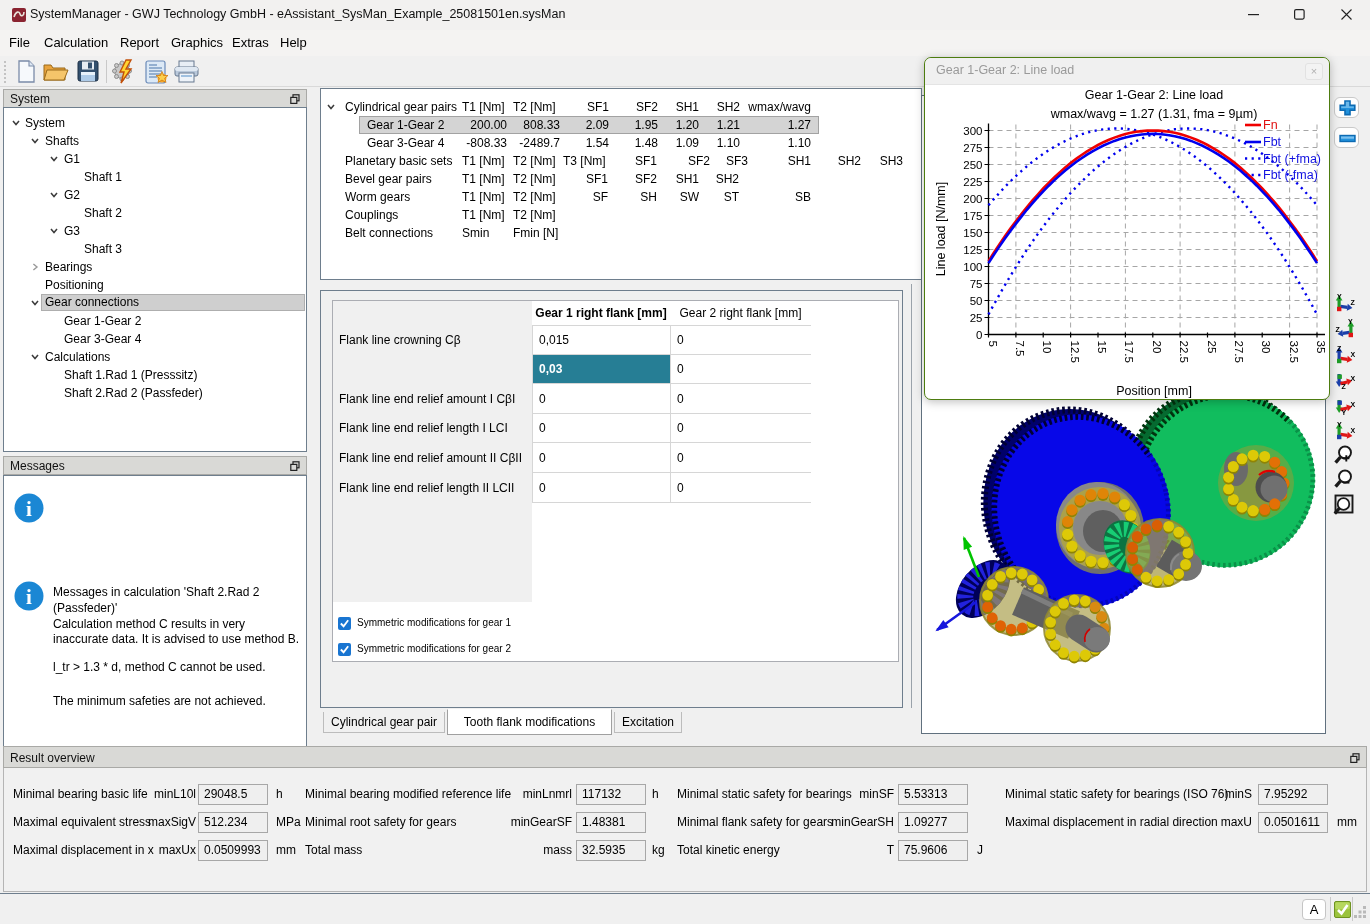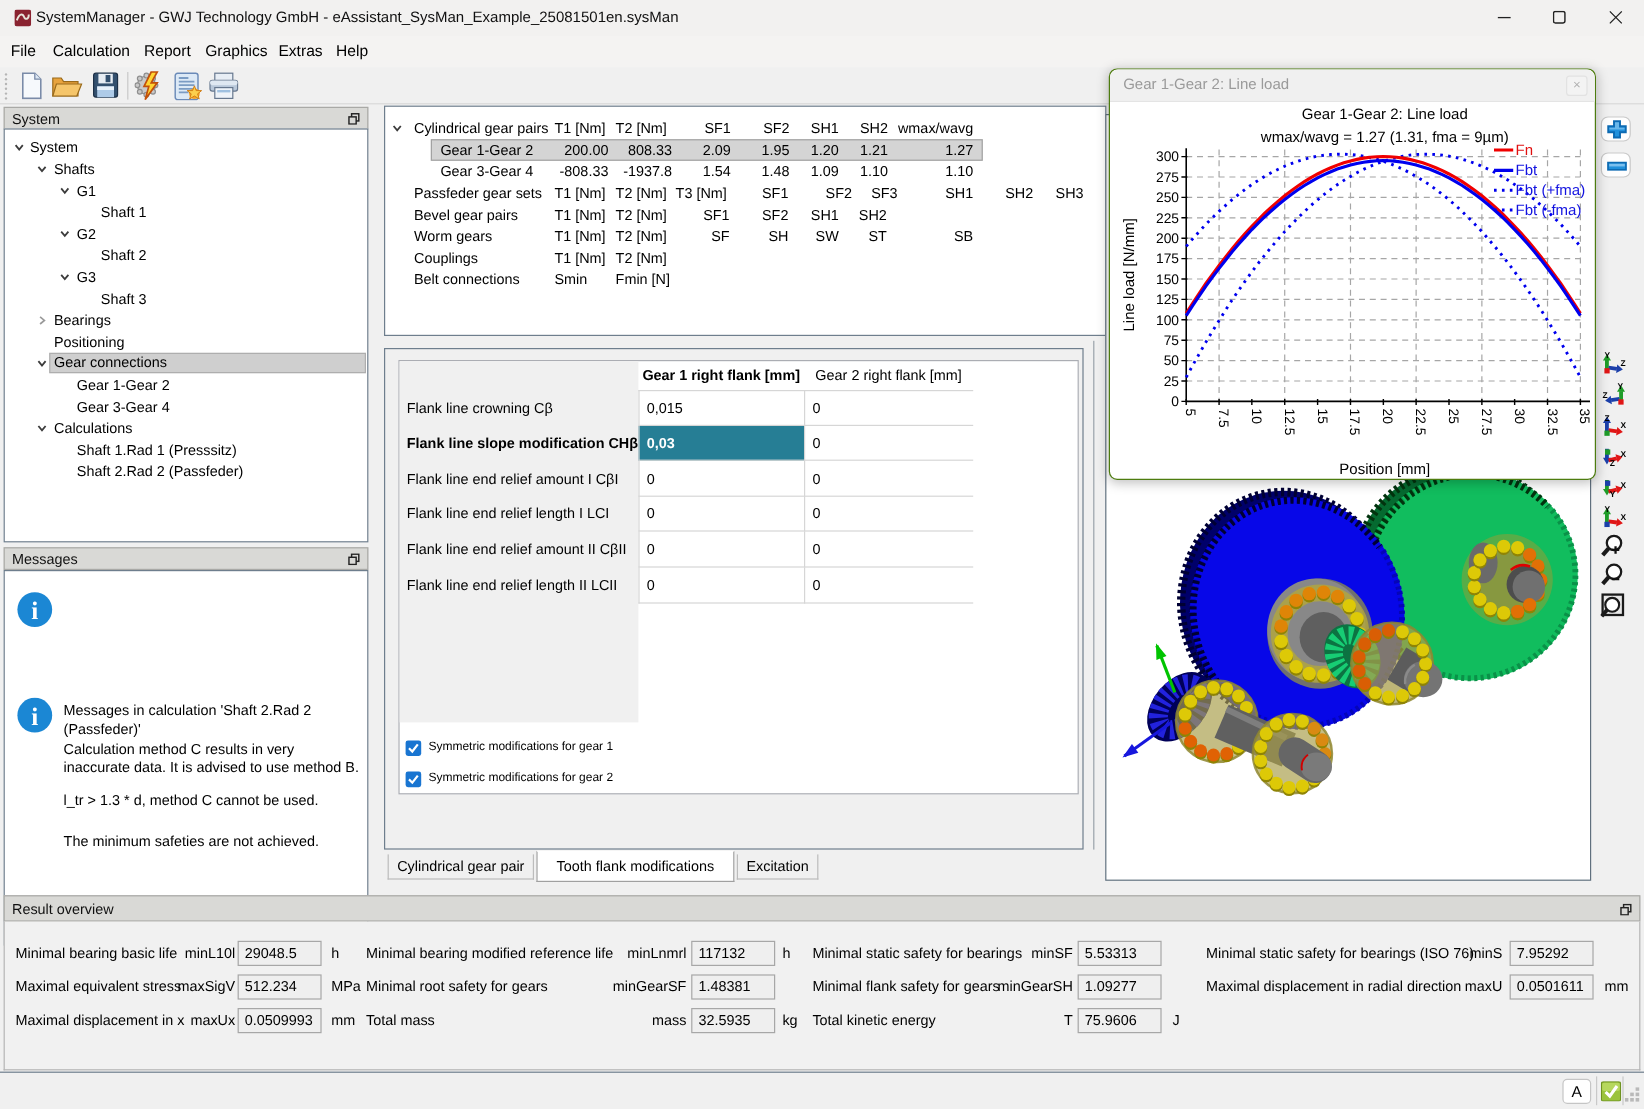--- a/index.html
+++ b/index.html
@@ -233,27 +233,27 @@
 <div class="cell" style="left:46px;top:27px">Gear 1-Gear 2</div>
 <div class="cell r" style="left:186px;top:27px">200.00</div>
 <div class="cell r" style="left:239px;top:27px">808.33</div>
 <div class="cell r" style="left:288px;top:27px">2.09</div>
 <div class="cell r" style="left:337px;top:27px">1.95</div>
 <div class="cell r" style="left:378px;top:27px">1.20</div>
 <div class="cell r" style="left:419px;top:27px">1.21</div>
 <div class="cell r" style="left:490px;top:27px">1.27</div>
 <div class="cell" style="left:46px;top:45px">Gear 3-Gear 4</div>
 <div class="cell r" style="left:186px;top:45px">-808.33</div>
-<div class="cell r" style="left:239px;top:45px">-1937.8</div>
+<div class="cell r" style="left:239px;top:45px">-2489.7</div>
 <div class="cell r" style="left:288px;top:45px">1.54</div>
 <div class="cell r" style="left:337px;top:45px">1.48</div>
 <div class="cell r" style="left:378px;top:45px">1.09</div>
 <div class="cell r" style="left:419px;top:45px">1.10</div>
 <div class="cell r" style="left:490px;top:45px">1.10</div>
-<div class="cell" style="left:24px;top:63px">Passfeder gear sets</div>
+<div class="cell" style="left:24px;top:63px">Planetary basic sets</div>
 <div class="cell" style="left:141px;top:63px">T1 [Nm]</div>
 <div class="cell" style="left:192px;top:63px">T2 [Nm]</div>
 <div class="cell" style="left:242px;top:63px">T3 [Nm]</div>
 <div class="cell r" style="left:336px;top:63px">SF1</div>
 <div class="cell r" style="left:389px;top:63px">SF2</div>
 <div class="cell r" style="left:427px;top:63px">SF3</div>
 <div class="cell r" style="left:490px;top:63px">SH1</div>
 <div class="cell r" style="left:540px;top:63px">SH2</div>
 <div class="cell r" style="left:582px;top:63px">SH3</div>
 <div class="cell" style="left:24px;top:81px">Bevel gear pairs</div>
@@ -280,21 +280,20 @@
 </div>
 
 <div id="midpanel">
   <div id="flank">
 <div style="position:absolute;left:0;top:0;width:199px;height:301px;background:#f0f0f0"></div>
 <div style="position:absolute;left:199px;top:0;width:138px;height:24px;line-height:24px;text-align:center;font-weight:bold">Gear 1 right flank [mm]</div>
 <div style="position:absolute;left:337px;top:0;width:141px;height:24px;line-height:24px;text-align:center">Gear 2 right flank [mm]</div>
 <div style="position:absolute;left:0;top:24px;width:199px;height:30px;line-height:30px;padding-left:6px;white-space:nowrap;overflow:hidden">Flank line crowning Cβ</div>
 <div style="position:absolute;left:199px;top:24px;width:138px;height:30px;line-height:30px;padding-left:6px;border-left:1px solid #d6d6d6;border-bottom:1px solid #d6d6d6;">0,015</div>
 <div style="position:absolute;left:337px;top:24px;width:141px;height:30px;line-height:30px;padding-left:6px;border-left:1px solid #d6d6d6;border-bottom:1px solid #d6d6d6">0</div>
-<div style="position:absolute;left:0;top:54px;width:199px;height:29px;line-height:29px;padding-left:6px;white-space:nowrap;overflow:hidden"><b>Flank line slope modification CHβ</b></div>
 <div style="position:absolute;left:199px;top:54px;width:138px;height:29px;line-height:29px;padding-left:6px;border-left:1px solid #d6d6d6;border-bottom:1px solid #d6d6d6;background:#267e95;color:#fff;font-weight:bold;">0,03</div>
 <div style="position:absolute;left:337px;top:54px;width:141px;height:29px;line-height:29px;padding-left:6px;border-left:1px solid #d6d6d6;border-bottom:1px solid #d6d6d6">0</div>
 <div style="position:absolute;left:0;top:83px;width:199px;height:30px;line-height:30px;padding-left:6px;white-space:nowrap;overflow:hidden">Flank line end relief amount I CβI</div>
 <div style="position:absolute;left:199px;top:83px;width:138px;height:30px;line-height:30px;padding-left:6px;border-left:1px solid #d6d6d6;border-bottom:1px solid #d6d6d6;">0</div>
 <div style="position:absolute;left:337px;top:83px;width:141px;height:30px;line-height:30px;padding-left:6px;border-left:1px solid #d6d6d6;border-bottom:1px solid #d6d6d6">0</div>
 <div style="position:absolute;left:0;top:113px;width:199px;height:29px;line-height:29px;padding-left:6px;white-space:nowrap;overflow:hidden">Flank line end relief length I LCI</div>
 <div style="position:absolute;left:199px;top:113px;width:138px;height:29px;line-height:29px;padding-left:6px;border-left:1px solid #d6d6d6;border-bottom:1px solid #d6d6d6;">0</div>
 <div style="position:absolute;left:337px;top:113px;width:141px;height:29px;line-height:29px;padding-left:6px;border-left:1px solid #d6d6d6;border-bottom:1px solid #d6d6d6">0</div>
 <div style="position:absolute;left:0;top:142px;width:199px;height:30px;line-height:30px;padding-left:6px;white-space:nowrap;overflow:hidden">Flank line end relief amount II CβII</div>
 <div style="position:absolute;left:199px;top:142px;width:138px;height:30px;line-height:30px;padding-left:6px;border-left:1px solid #d6d6d6;border-bottom:1px solid #d6d6d6;">0</div>

